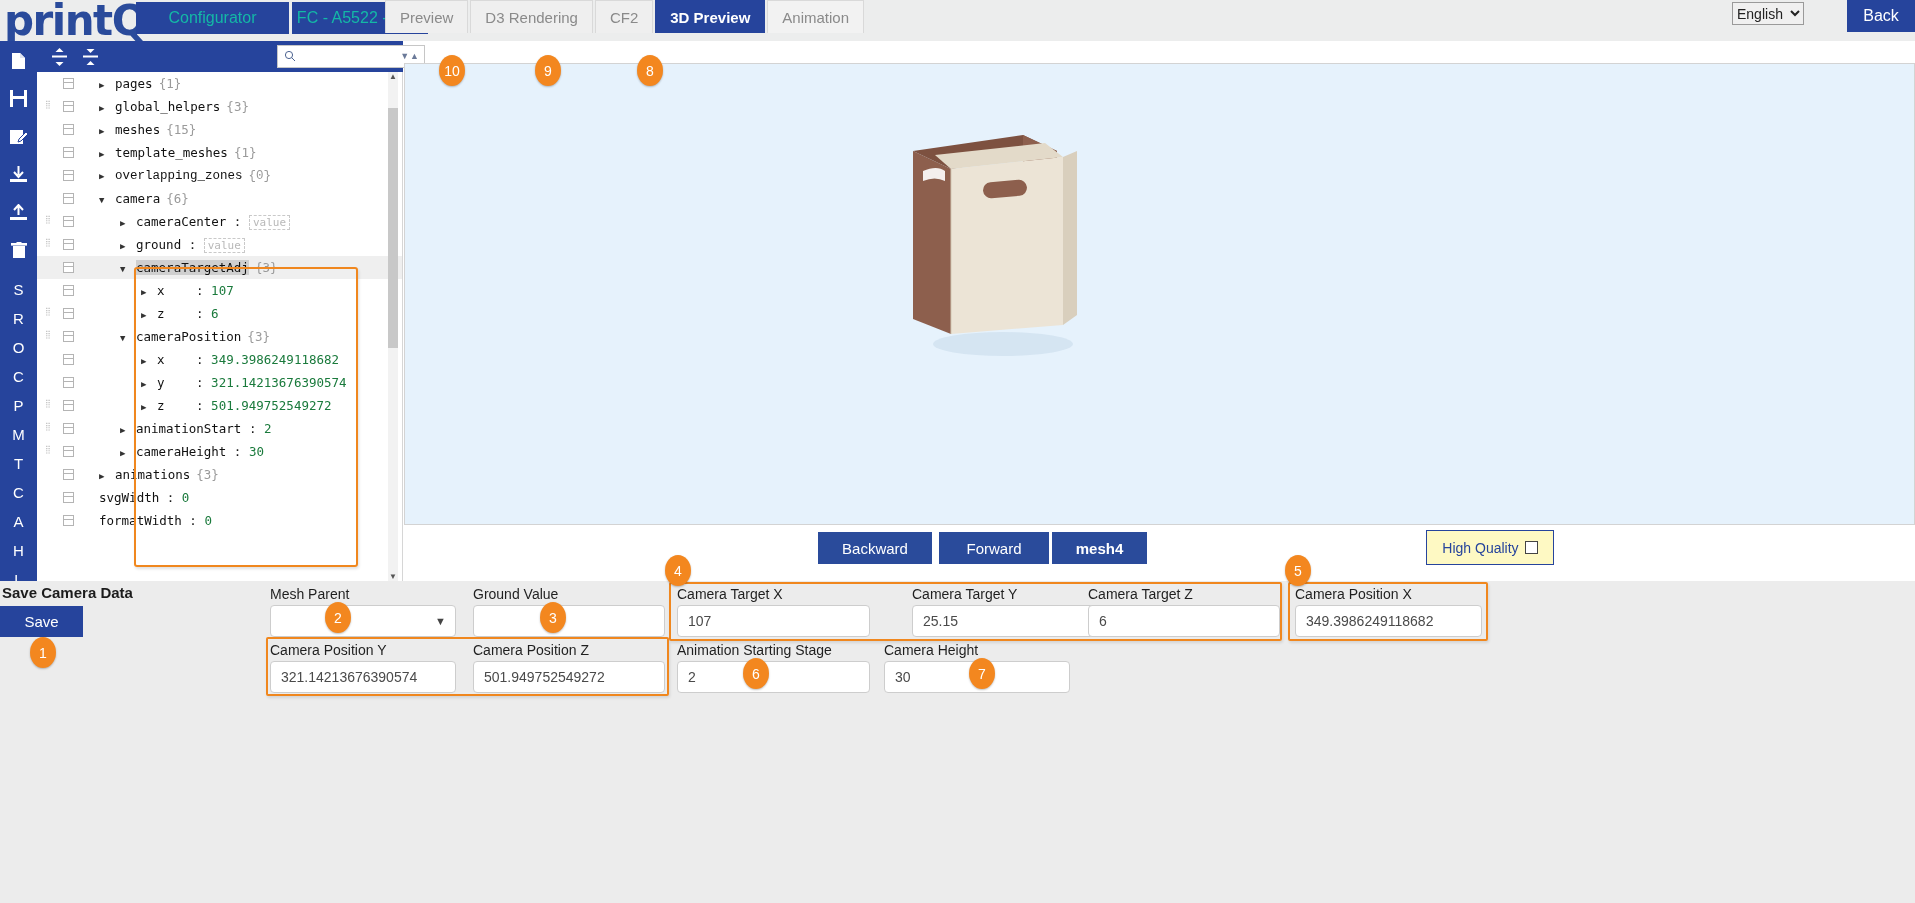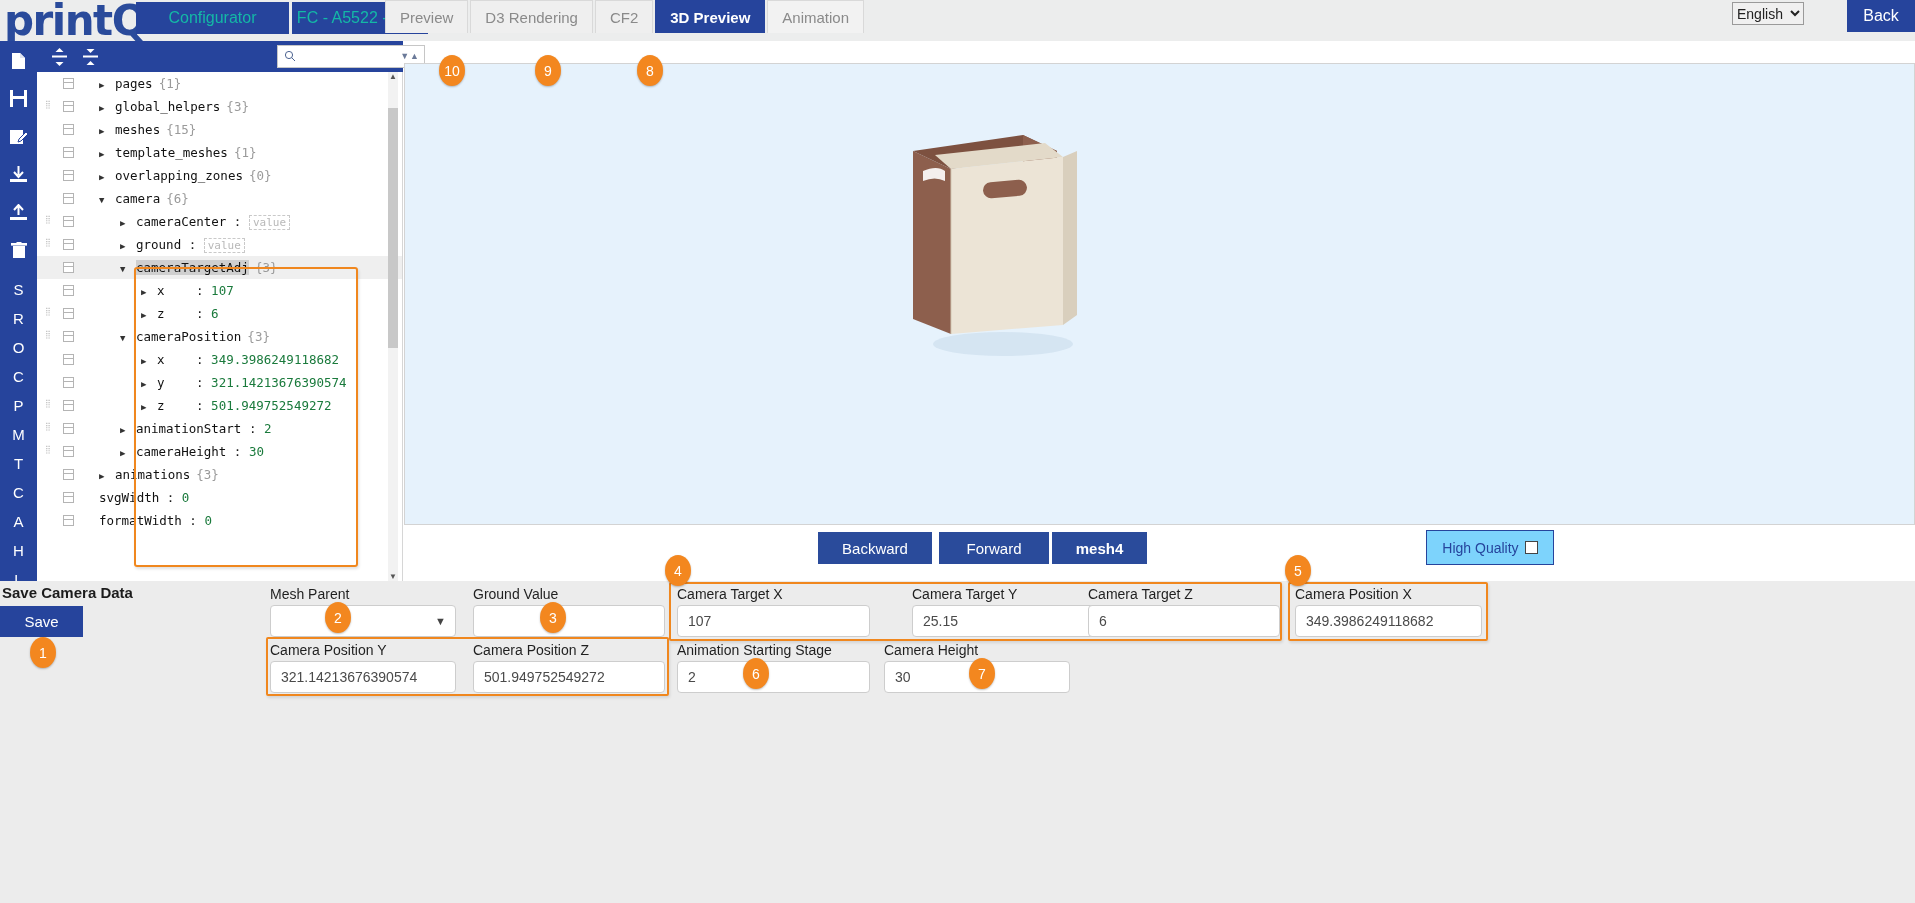--- a/index.html
+++ b/index.html
@@ -157,21 +157,21 @@
   .vbtn {
     position: absolute; top: 7px; height: 32px; background: #2a4b9b; color: #fff;
     font-size: 15px; display: flex; align-items: center; justify-content: center;
     cursor: pointer; font-weight: bold;
   }
   #btn-backward { left: 414px; width: 114px; font-weight: normal;}
   #btn-forward  { left: 535px; width: 110px; font-weight: normal;}
   #btn-mesh4    { left: 648px; width: 95px; }
   .hq-box {
     position: absolute; left: 1022px; top: 5px; width: 128px; height: 35px;
-    border: 1px solid #26449c; background: #7dd3fc; display: flex;
+    border: 1px solid #26449c; background: #fef9c3; display: flex;
     align-items: center; justify-content: center; gap: 6px; cursor: pointer;
   }
   .hq-box span { font-size: 14px; color: #26449c; }
   .hq-check {
     width: 13px; height: 13px; border: 1px solid #444; background: #fff;
   }
 
   
   .bottom {
     position: absolute; left: 0; top: 581px; width: 1915px; height: 322px;
@@ -337,21 +337,21 @@
         <div class="tree-row">
           <span class="chk"></span>
           <span style="margin-left: 62px;"><span class="tw">▶</span><span class="tlabel" style="margin-left: 6px;">meshes</span><span class="tcount" style="margin-left: 6px;">{15}</span></span>
         </div>
         <div class="tree-row">
           <span class="chk"></span>
           <span style="margin-left: 62px;"><span class="tw">▶</span><span class="tlabel" style="margin-left: 6px;">template_meshes</span><span class="tcount" style="margin-left: 6px;">{1}</span></span>
         </div>
         <div class="tree-row">
           <span class="chk"></span>
-          <span style="margin-left: 62px;"><span class="tw">▶</span><span class="tlabel" style="margin-left: 6px;">overlapping_zones</span><span class="tcount" style="margin-left: 6px;">{0}</span></span>
+          <span style="margin-left: 62px; font-family: Liberation Mono, monospace;"><span class="tw">▶</span><span class="tlabel" style="margin-left: 6px;">overlapping_zones</span><span class="tcount" style="margin-left: 6px;">{0}</span></span>
         </div>
         <div class="tree-row">
           <span class="chk"></span>
           <span style="margin-left: 62px;"><span class="tw">▼</span><span class="tlabel" style="margin-left: 6px;">camera</span><span class="tcount" style="margin-left: 6px;">{6}</span></span>
         </div>
         <div class="tree-row">
           <span class="grip" style="font-size: 8px;">⣿</span>
           <span class="chk"></span>
           <span style="margin-left: 83px;"><span class="tw">▶</span><span class="tlabel" style="margin-left: 6px;">cameraCenter</span><span> : </span><span class="tval-ph">value</span></span>
         </div>

